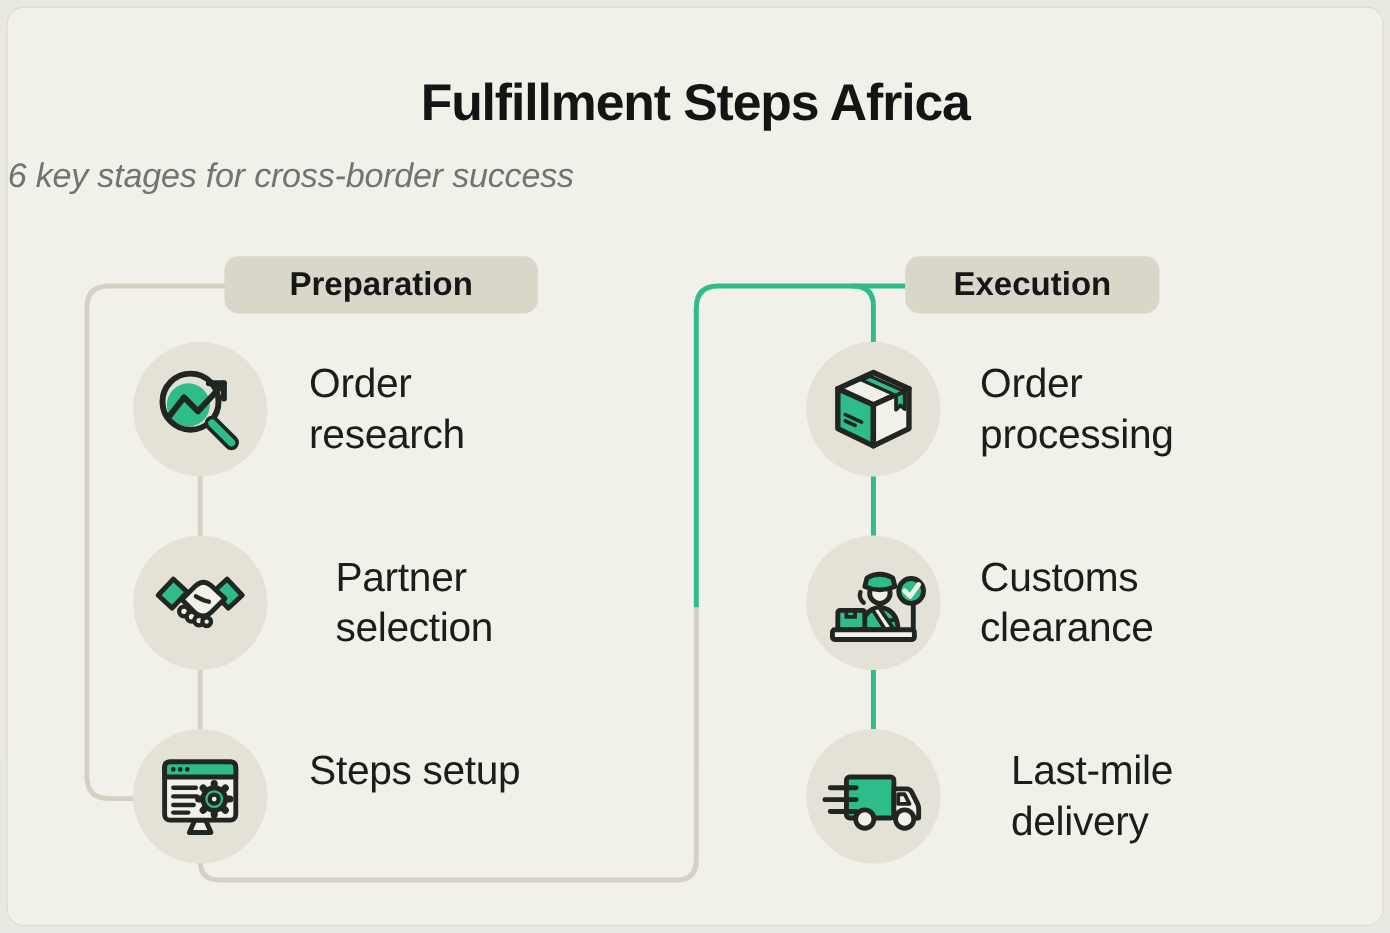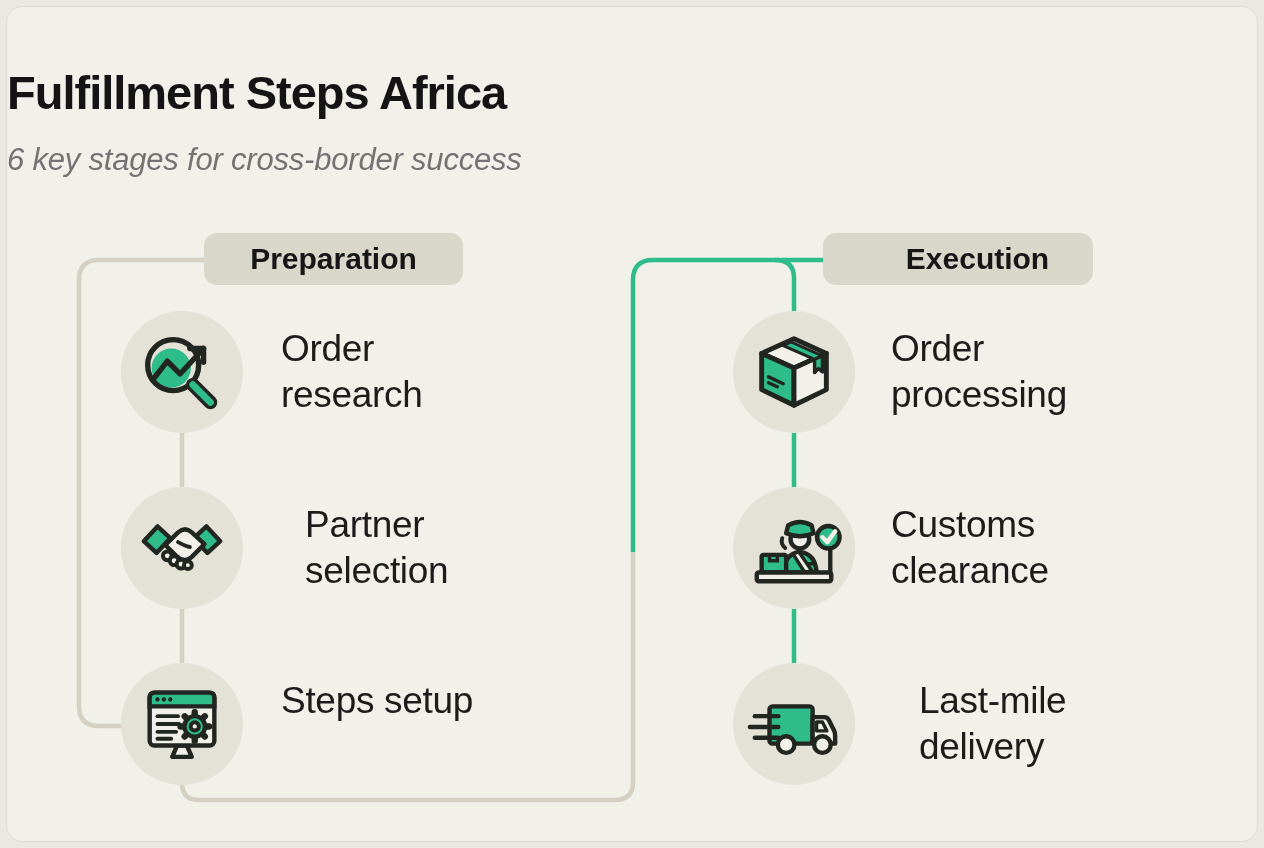--- a/index.html
+++ b/index.html
@@ -11,42 +11,42 @@
     position:relative;
   }
   .card{
     position:absolute;inset:6px;
     background:#f1f0e9;
     border-radius:16px;
     border:1px solid #dddbd1;
   }
   .title{
     position:absolute;top:62px;left:0;width:100%;
-    text-align:left;
+    text-align:center;
     font-size:47px;font-weight:800;letter-spacing:-1px;
     color:#141414;line-height:1;
   }
   .subtitle{
     position:absolute;top:137px;left:0;width:100%;
     font-size:31px;font-weight:400;letter-spacing:-0.2px;
     color:#737373;line-height:1;font-style:italic;
   }
   svg.connectors{
     position:absolute;left:0;top:0;z-index:1;
   }
   .badge{
     position:absolute;z-index:2;
     background:#d9d6ca;
     border-radius:13px;
     text-align:center;
     font-size:30px;font-weight:700;color:#161616;
     line-height:52px;height:52px;
   }
-  .badge-prep{left:197px;top:226px;width:259px;}
-  .badge-exec{left:816px;top:226px;width:231px;padding-left:39px;}
+  .badge-prep{left:197px;top:226px;width:285px;}
+  .badge-exec{left:816px;top:226px;width:231px;}
   .circle{
     position:absolute;z-index:2;
     width:122px;height:122px;border-radius:50%;
     background:#e4e1d6;
     display:flex;align-items:center;justify-content:center;
   }
   .c-l1{left:114px;top:304px;} .c-l2{left:114px;top:480px;} .c-l3{left:114px;top:656px;}
   .c-r1{left:726px;top:304px;} .c-r2{left:726px;top:480px;} .c-r3{left:726px;top:656px;}
   .label{
     position:absolute;z-index:2;width:210px;

